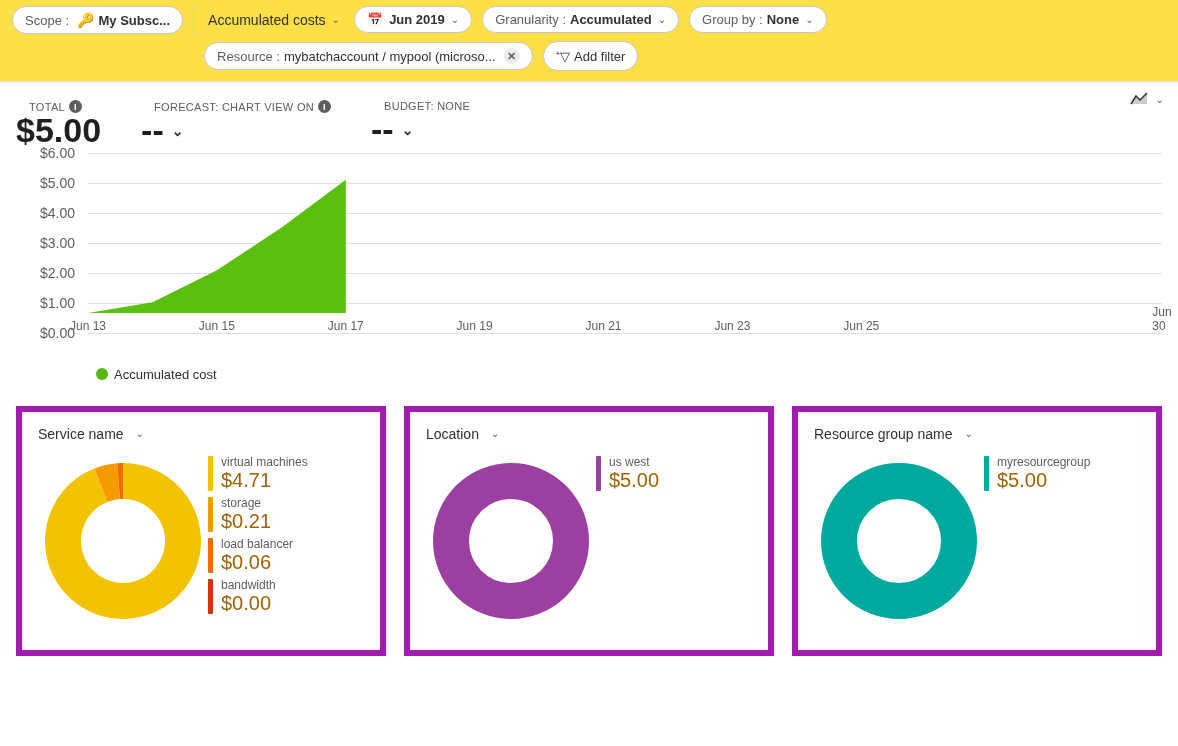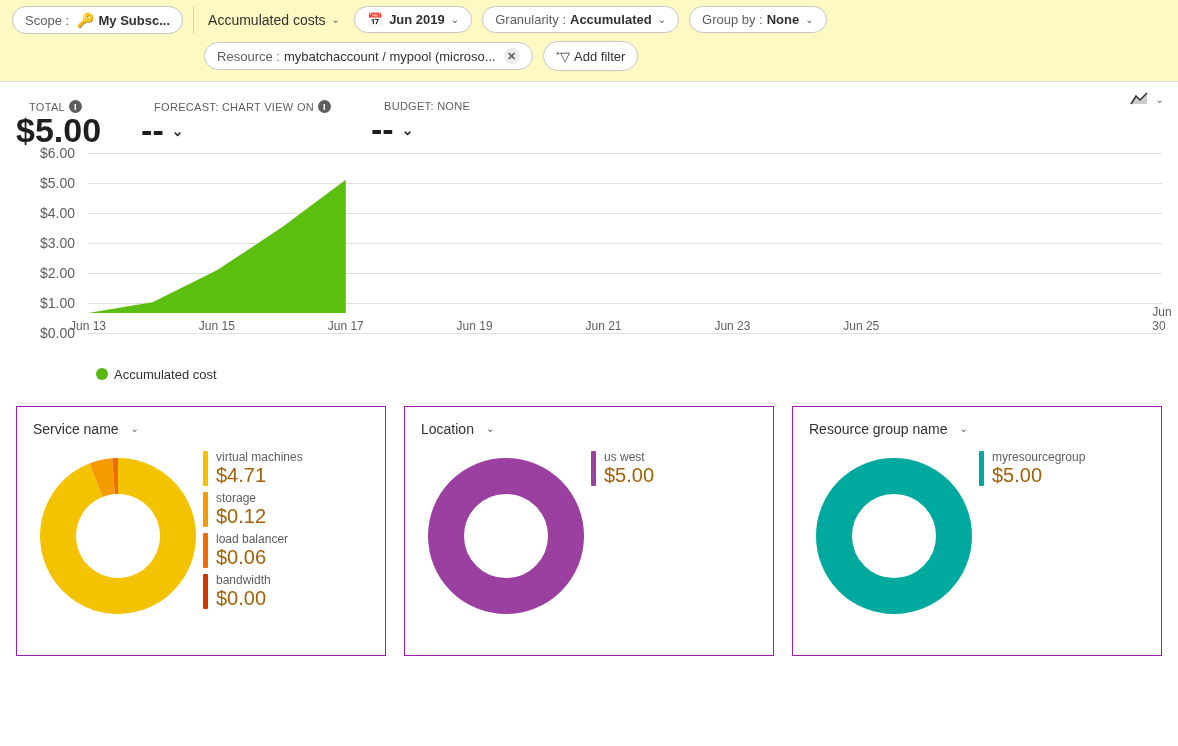--- a/index.html
+++ b/index.html
@@ -1,17 +1,17 @@
 <!DOCTYPE html>
 <html><head>
 <meta charset="utf-8">
 <style>
   * { box-sizing: border-box; }
   html, body { margin:0; padding:0; font-family: "Segoe UI", Arial, sans-serif; font-size:13px; color:#323130; background:#fff; width:1178px; }
-  .topbar { display:flex; align-items:flex-start; padding:6px 12px 10px 12px; background:#fef9c3; border-bottom:1px solid #e1dfdd; gap:10px; }
+  .topbar { display:flex; align-items:flex-start; padding:6px 12px 10px 12px; background:#fde047; border-bottom:1px solid #e1dfdd; gap:10px; }
   .scope-region { padding-right:10px; border-right:1px solid #d0d0d0; }
   .pill { display:inline-flex; align-items:center; background:#fff; border:1px solid #c8c6c4; border-radius:16px; padding:5px 12px; font-size:13px; color:#323130; cursor:pointer; }
   .pill .label { color:#605e5c; margin-right:4px; }
   .pill .val { font-weight:600; color:#323130; }
   .chev { margin-left:6px; font-size:10px; color:#605e5c; }
   .key-icon { color:#f2c811; margin:0 4px; font-size:14px; }
   .filters-wrap { display:flex; flex-direction:column; gap:8px; }
   .filters-row { display:flex; gap:10px; align-items:center; }
   .plain-drop { display:inline-flex; align-items:center; font-size:14px; color:#323130; cursor:pointer; padding:4px 4px; }
   .cal-icon { margin-right:6px; }
@@ -25,21 +25,21 @@
   .chart-type-toggle { position:absolute; right:14px; top:10px; font-size:16px; color:#323130; cursor:pointer; display:flex; align-items:center; gap:2px; }
   .chart-zone { padding:0 16px 4px 40px; }
   .area-chart { position:relative; height:200px; }
   .ytick { position:absolute; left:0; font-size:14px; color:#605e5c; transform:translateY(-50%); }
   .gridline { position:absolute; left:48px; right:0; height:1px; background:#e1dfdd; }
   .plot { position:absolute; left:48px; right:0; top:0; bottom:20px; }
   .xtick { position:absolute; bottom:0; font-size:12px; color:#605e5c; transform:translateX(-50%); }
   .legend { padding:14px 0 10px 56px; display:flex; align-items:center; gap:6px; font-size:13px; color:#323130; }
   .legend-dot { width:12px; height:12px; border-radius:50%; background:#59b70f; display:inline-block; }
   .cards-row { display:flex; gap:18px; padding:10px 16px 0 16px; }
-  .card { flex:1; border:1px solid #a21caf; padding:14px 16px 12px 16px; min-height:250px; }
+  .card { flex:1; border:6px solid #a21caf; padding:14px 16px 12px 16px; min-height:250px; }
   .card-title { font-size:14px; color:#323130; display:flex; align-items:center; gap:6px; cursor:pointer; }
   .card-body { display:flex; padding-top:14px; }
   .donut-wrap { position:relative; width:170px; height:170px; flex:0 0 170px; }
   .donut-legend { flex:1; display:flex; flex-direction:column; gap:6px; }
   .dleg { display:flex; align-items:flex-start; gap:8px; }
   .dleg-bar { width:5px; align-self:stretch; border-radius:1px; }
   .dleg-texts .nm { font-size:12px; color:#605e5c; line-height:1.1; }
   .dleg-texts .vl { font-size:20px; color:#a16207; line-height:1.1; }
   svg { display:block; }
 </style>
@@ -183,21 +183,21 @@
             <div class="dleg-bar" style="background: rgb(243, 195, 0);"></div>
             <div class="dleg-texts">
               <div class="nm">virtual machines</div>
               <div class="vl">$4.71</div>
             </div>
           </div>
           <div class="dleg">
             <div class="dleg-bar" style="background: rgb(245, 155, 0);"></div>
             <div class="dleg-texts">
               <div class="nm">storage</div>
-              <div class="vl">$0.12</div>
+              <div class="vl">$0.21</div>
             </div>
           </div>
           <div class="dleg">
             <div class="dleg-bar" style="background: rgb(239, 108, 0);"></div>
             <div class="dleg-texts">
               <div class="nm">load balancer</div>
               <div class="vl">$0.06</div>
             </div>
           </div>
           <div class="dleg">

